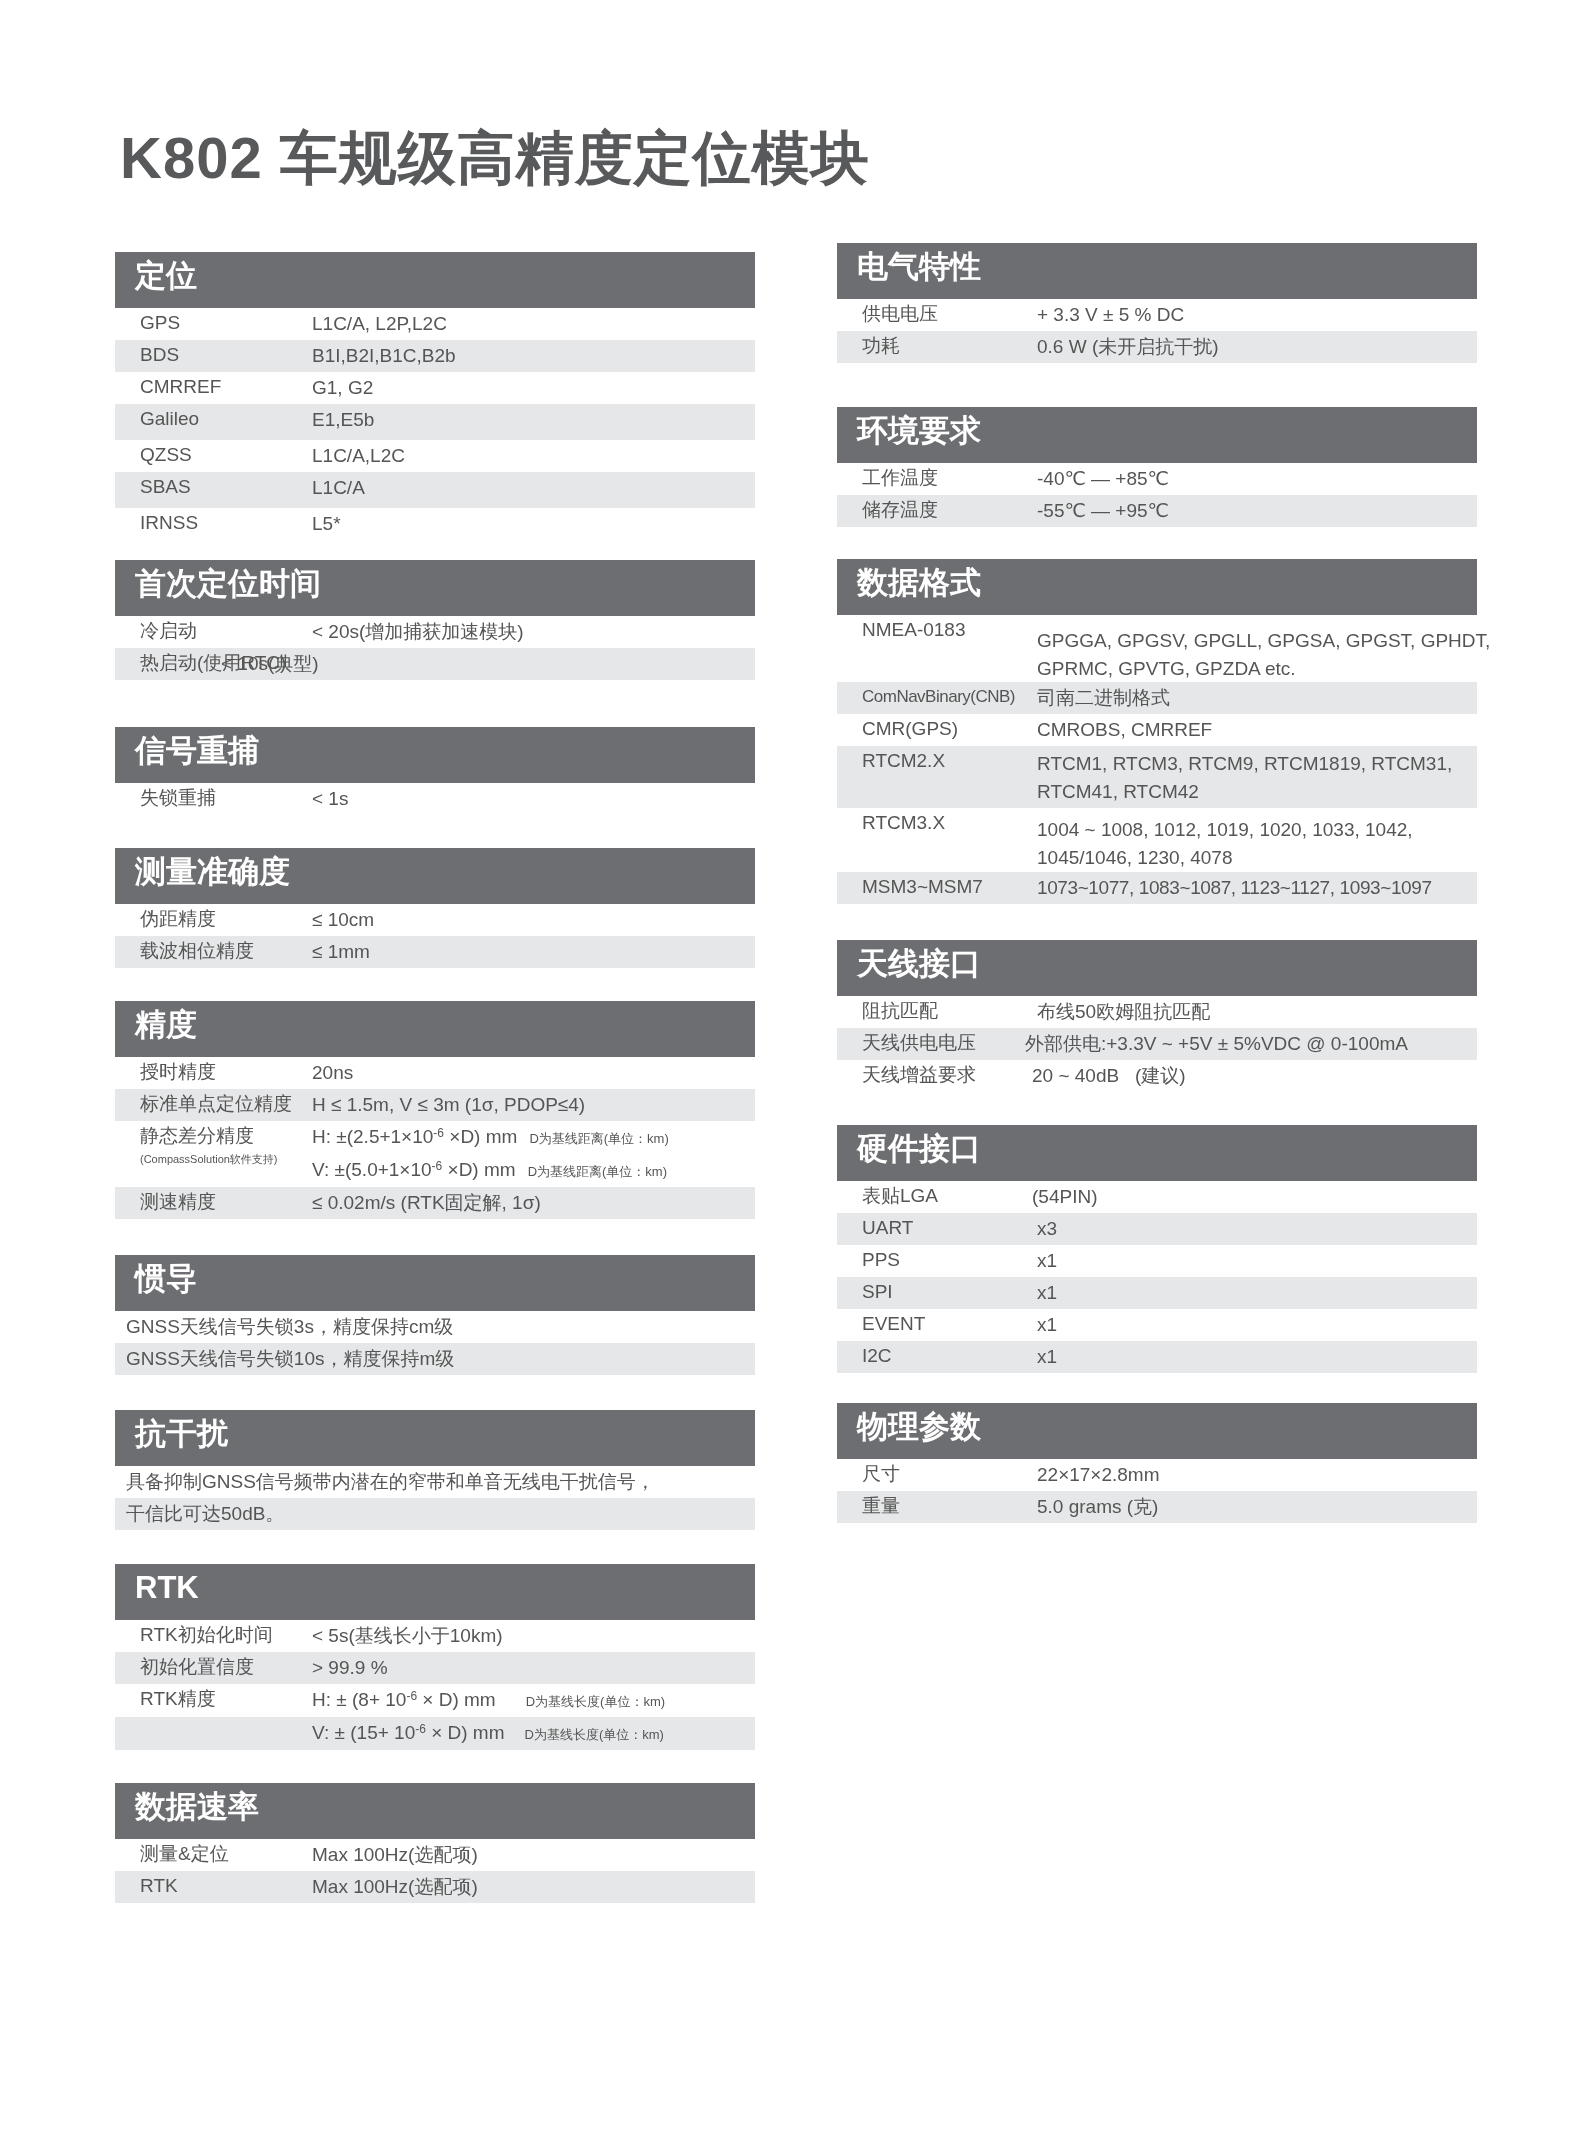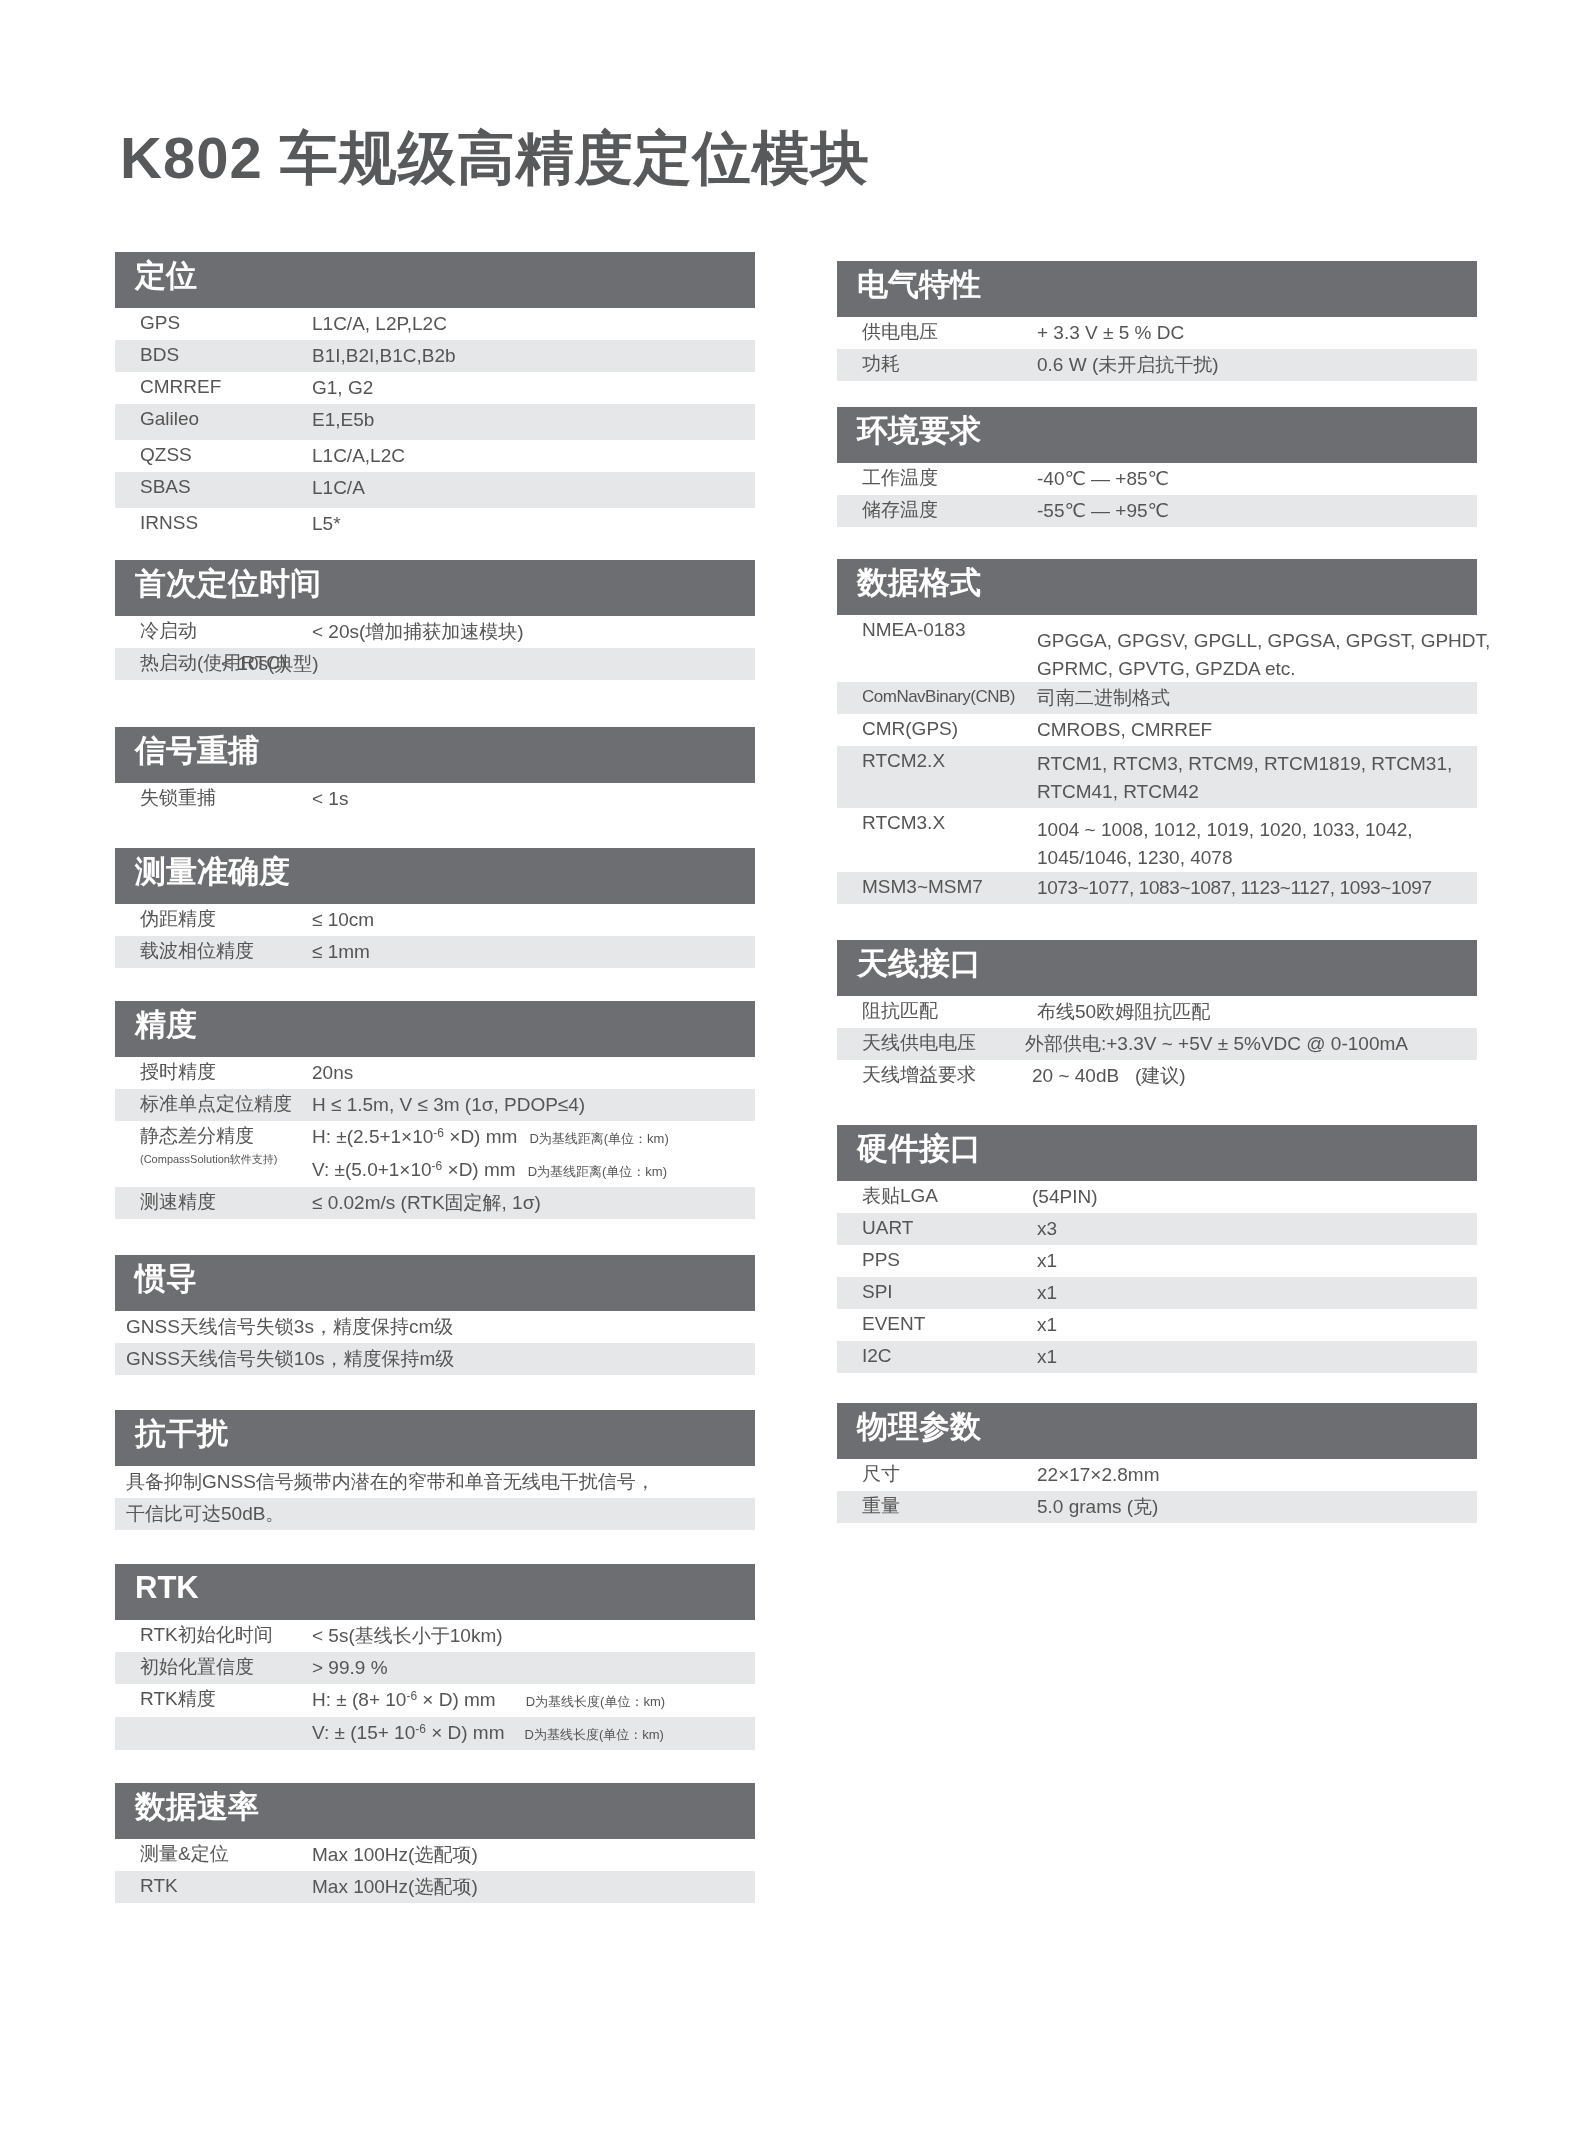--- a/index.html
+++ b/index.html
@@ -178,21 +178,21 @@
       </div>
     <div class="row alt">
         <span class="k">RTK</span>
         <span class="v">Max 100Hz(选配项)</span>
       </div>
   </div>
 </div>
 
 <div class="col right">
 
-  <div class="section" style="top:261px">
+  <div class="section" style="top:243px">
     <div class="sec-head">电气特性</div>
     <div class="row">
         <span class="k">供电电压</span>
         <span class="v">+ 3.3 V ± 5 % DC</span>
       </div>
     <div class="row alt">
         <span class="k">功耗</span>
         <span class="v">0.6 W (未开启抗干扰)</span>
       </div>
   </div>

